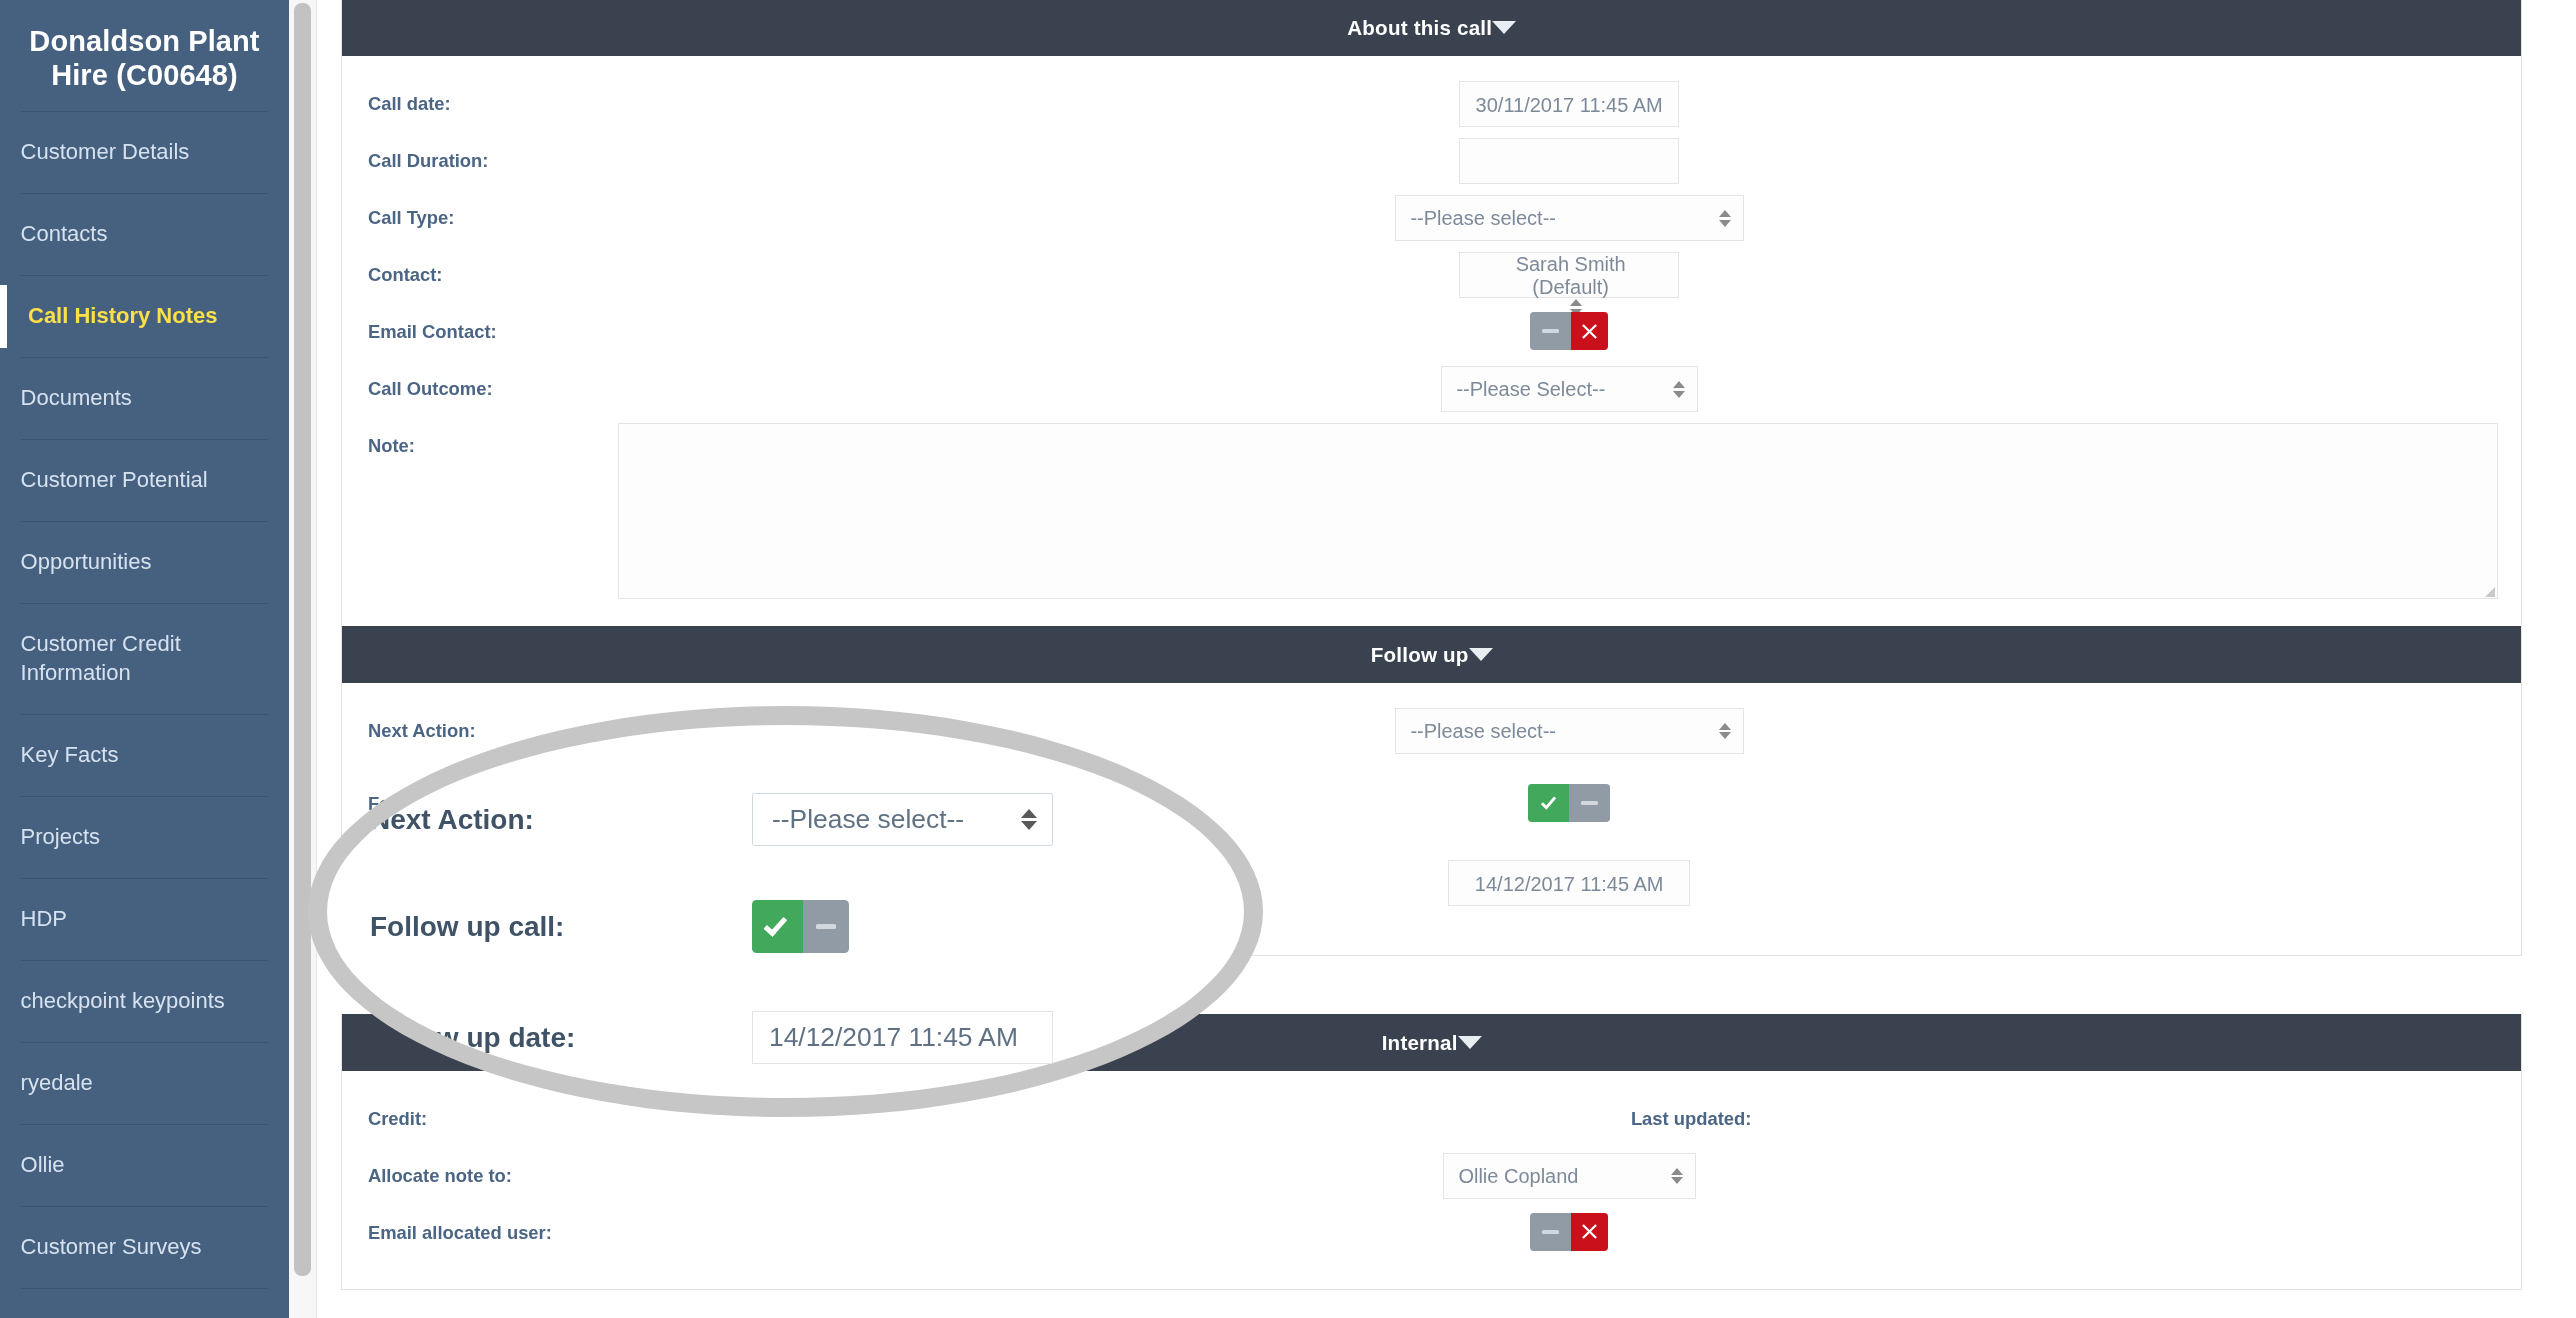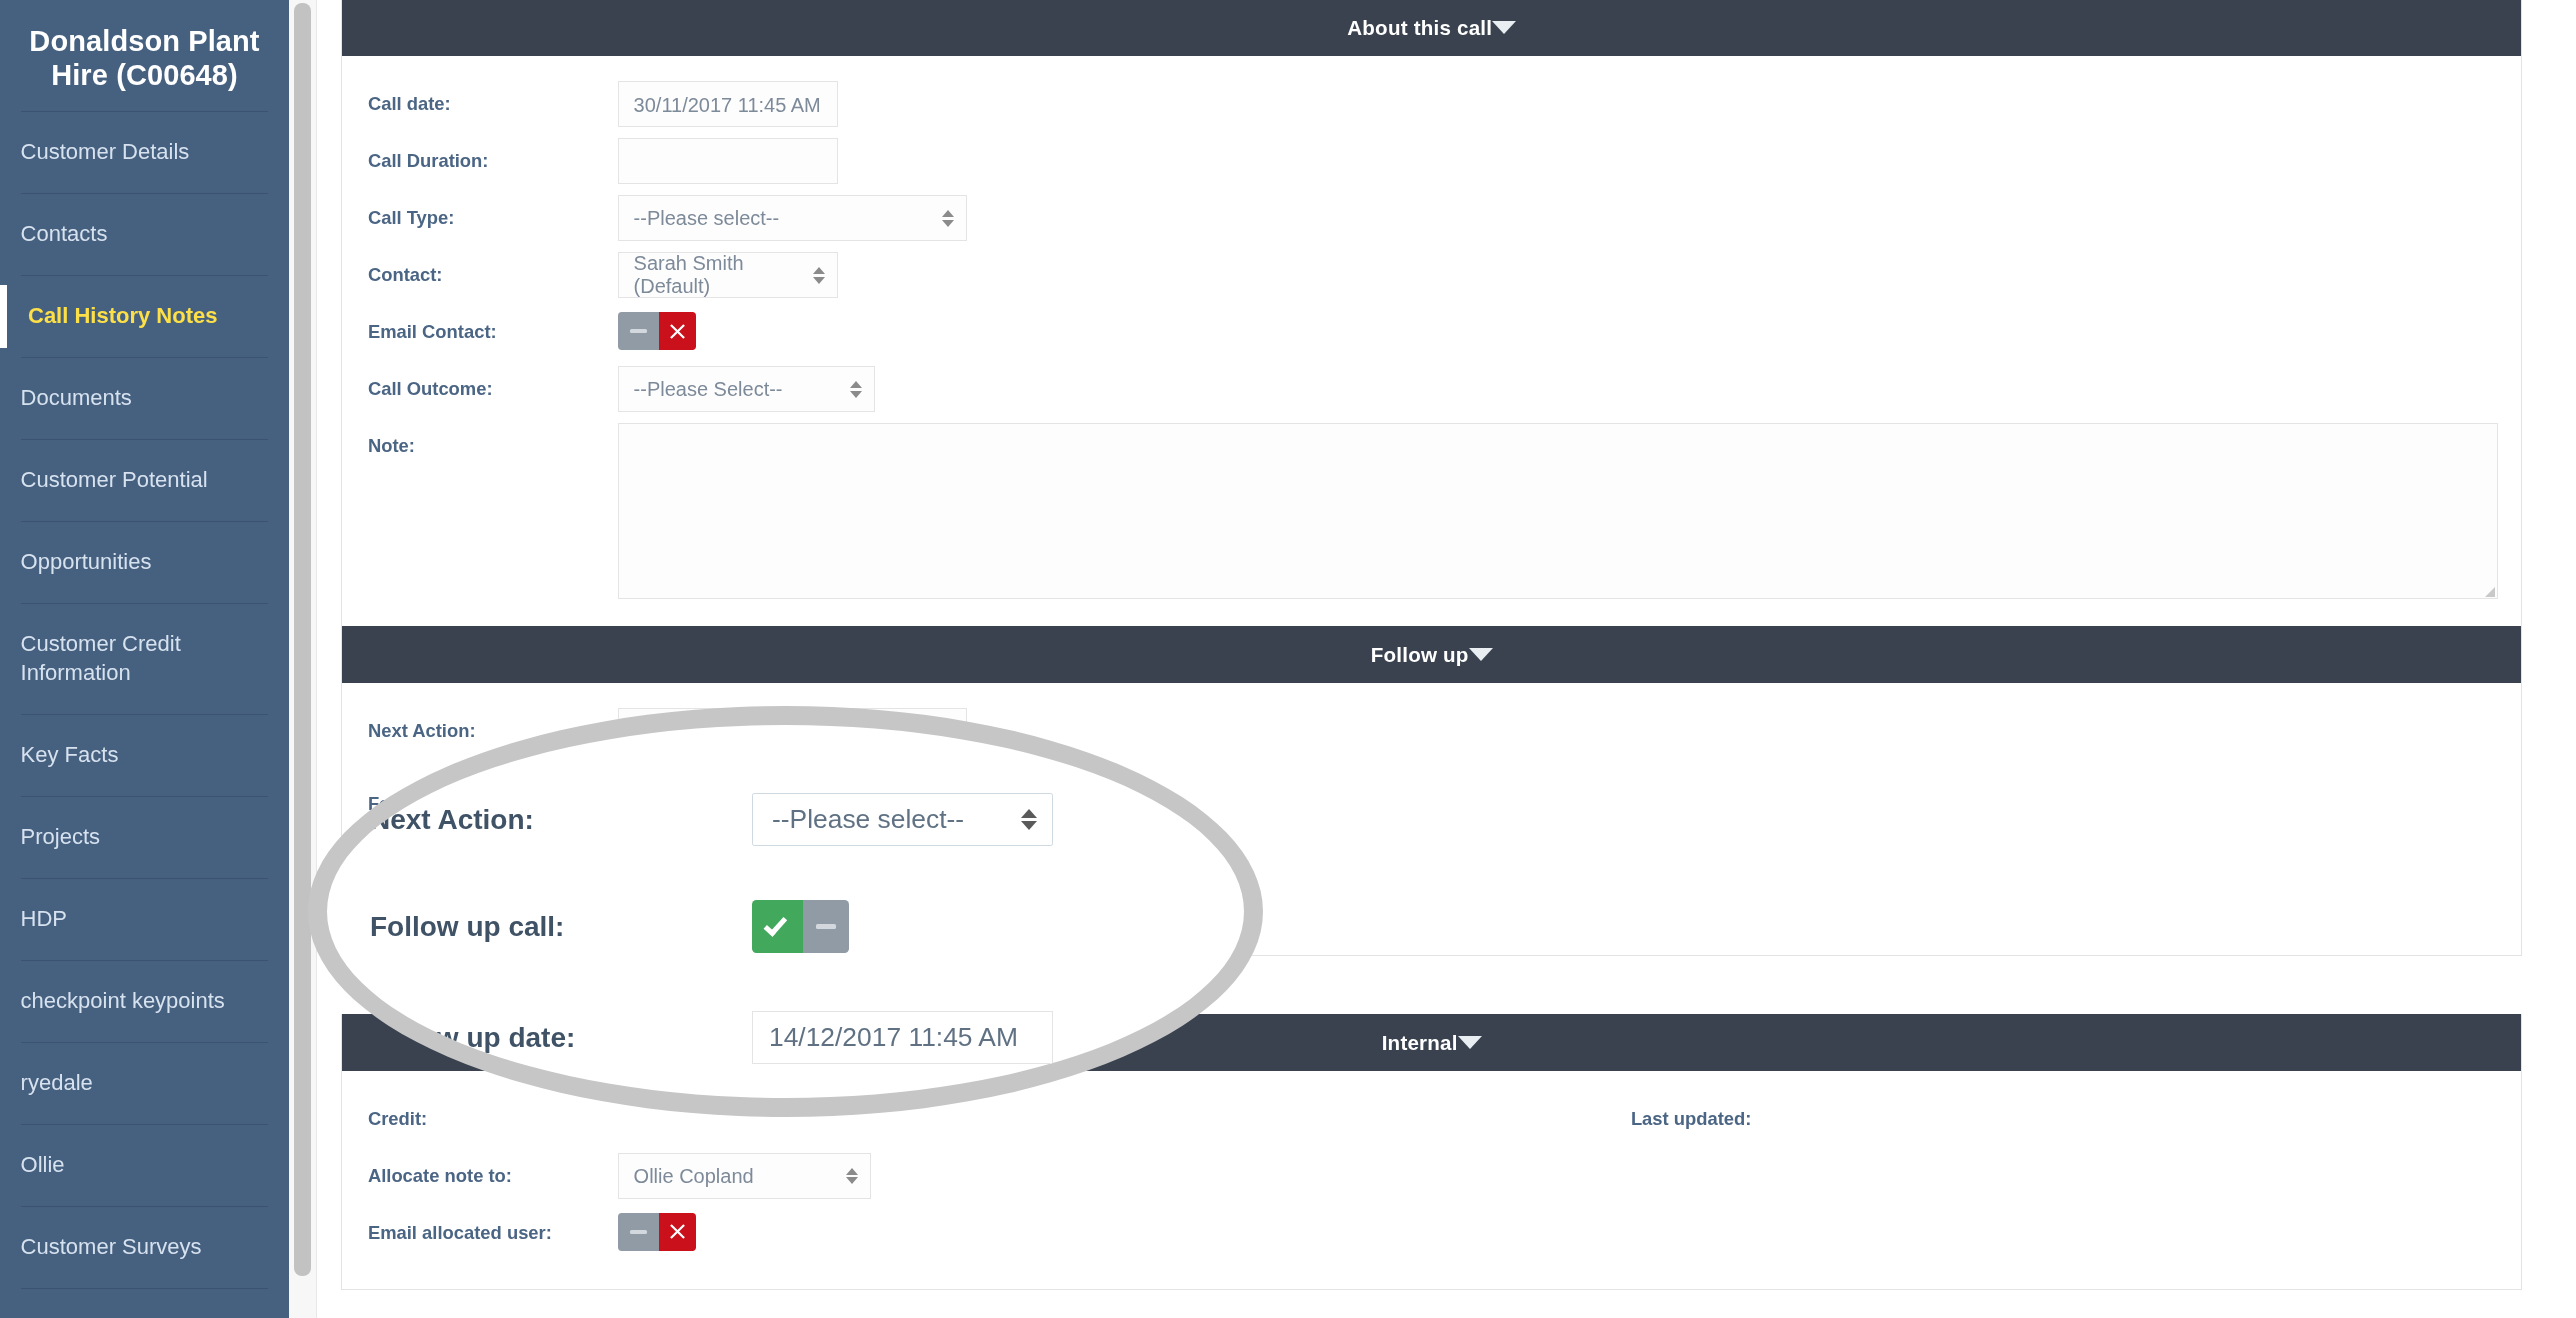--- a/index.html
+++ b/index.html
@@ -131,21 +131,21 @@
     padding-left: 26.4px;
   }
   .flabel {
     width: 250px;
     flex: 0 0 250px;
     color: #4b6584;
     font-size: 18.4px;
     font-weight: bold;
     padding-top: 11.7px;
   }
-  .fctl { flex: 1 1 auto; }
+  .fctl { flex: 1 1 auto; text-align: center; }
 
   .txtbox {
     background: #fdfdfd;
     border: 0.7px solid #e4e4e4;
     font-family: "Liberation Sans", sans-serif;
     font-size: 20px;
     color: #7d8a99;
     padding: 8.8px 14.7px;
     height: 46px;
     line-height: 28px;
@@ -162,21 +162,21 @@
     color: #7d8a99;
     height: 46px;
     padding: 0 11.7px 0 14.7px;
     display: inline-flex;
     align-items: center;
     justify-content: space-between;
     vertical-align: top;
     cursor: pointer;
   }
   .selbox.w-calltype { width: 349px; }
-  .selbox.w-contact  { width: 220px; }
+  .selbox.w-contact  { width: 220px; flex-direction: column; }
   .selbox.w-outcome  { width: 257px; }
   .selbox.w-alloc    { width: 253px; }
 
   .spin {
     display: inline-flex;
     flex-direction: column;
     align-items: center;
     justify-content: center;
     margin-left: 10.3px;
   }

